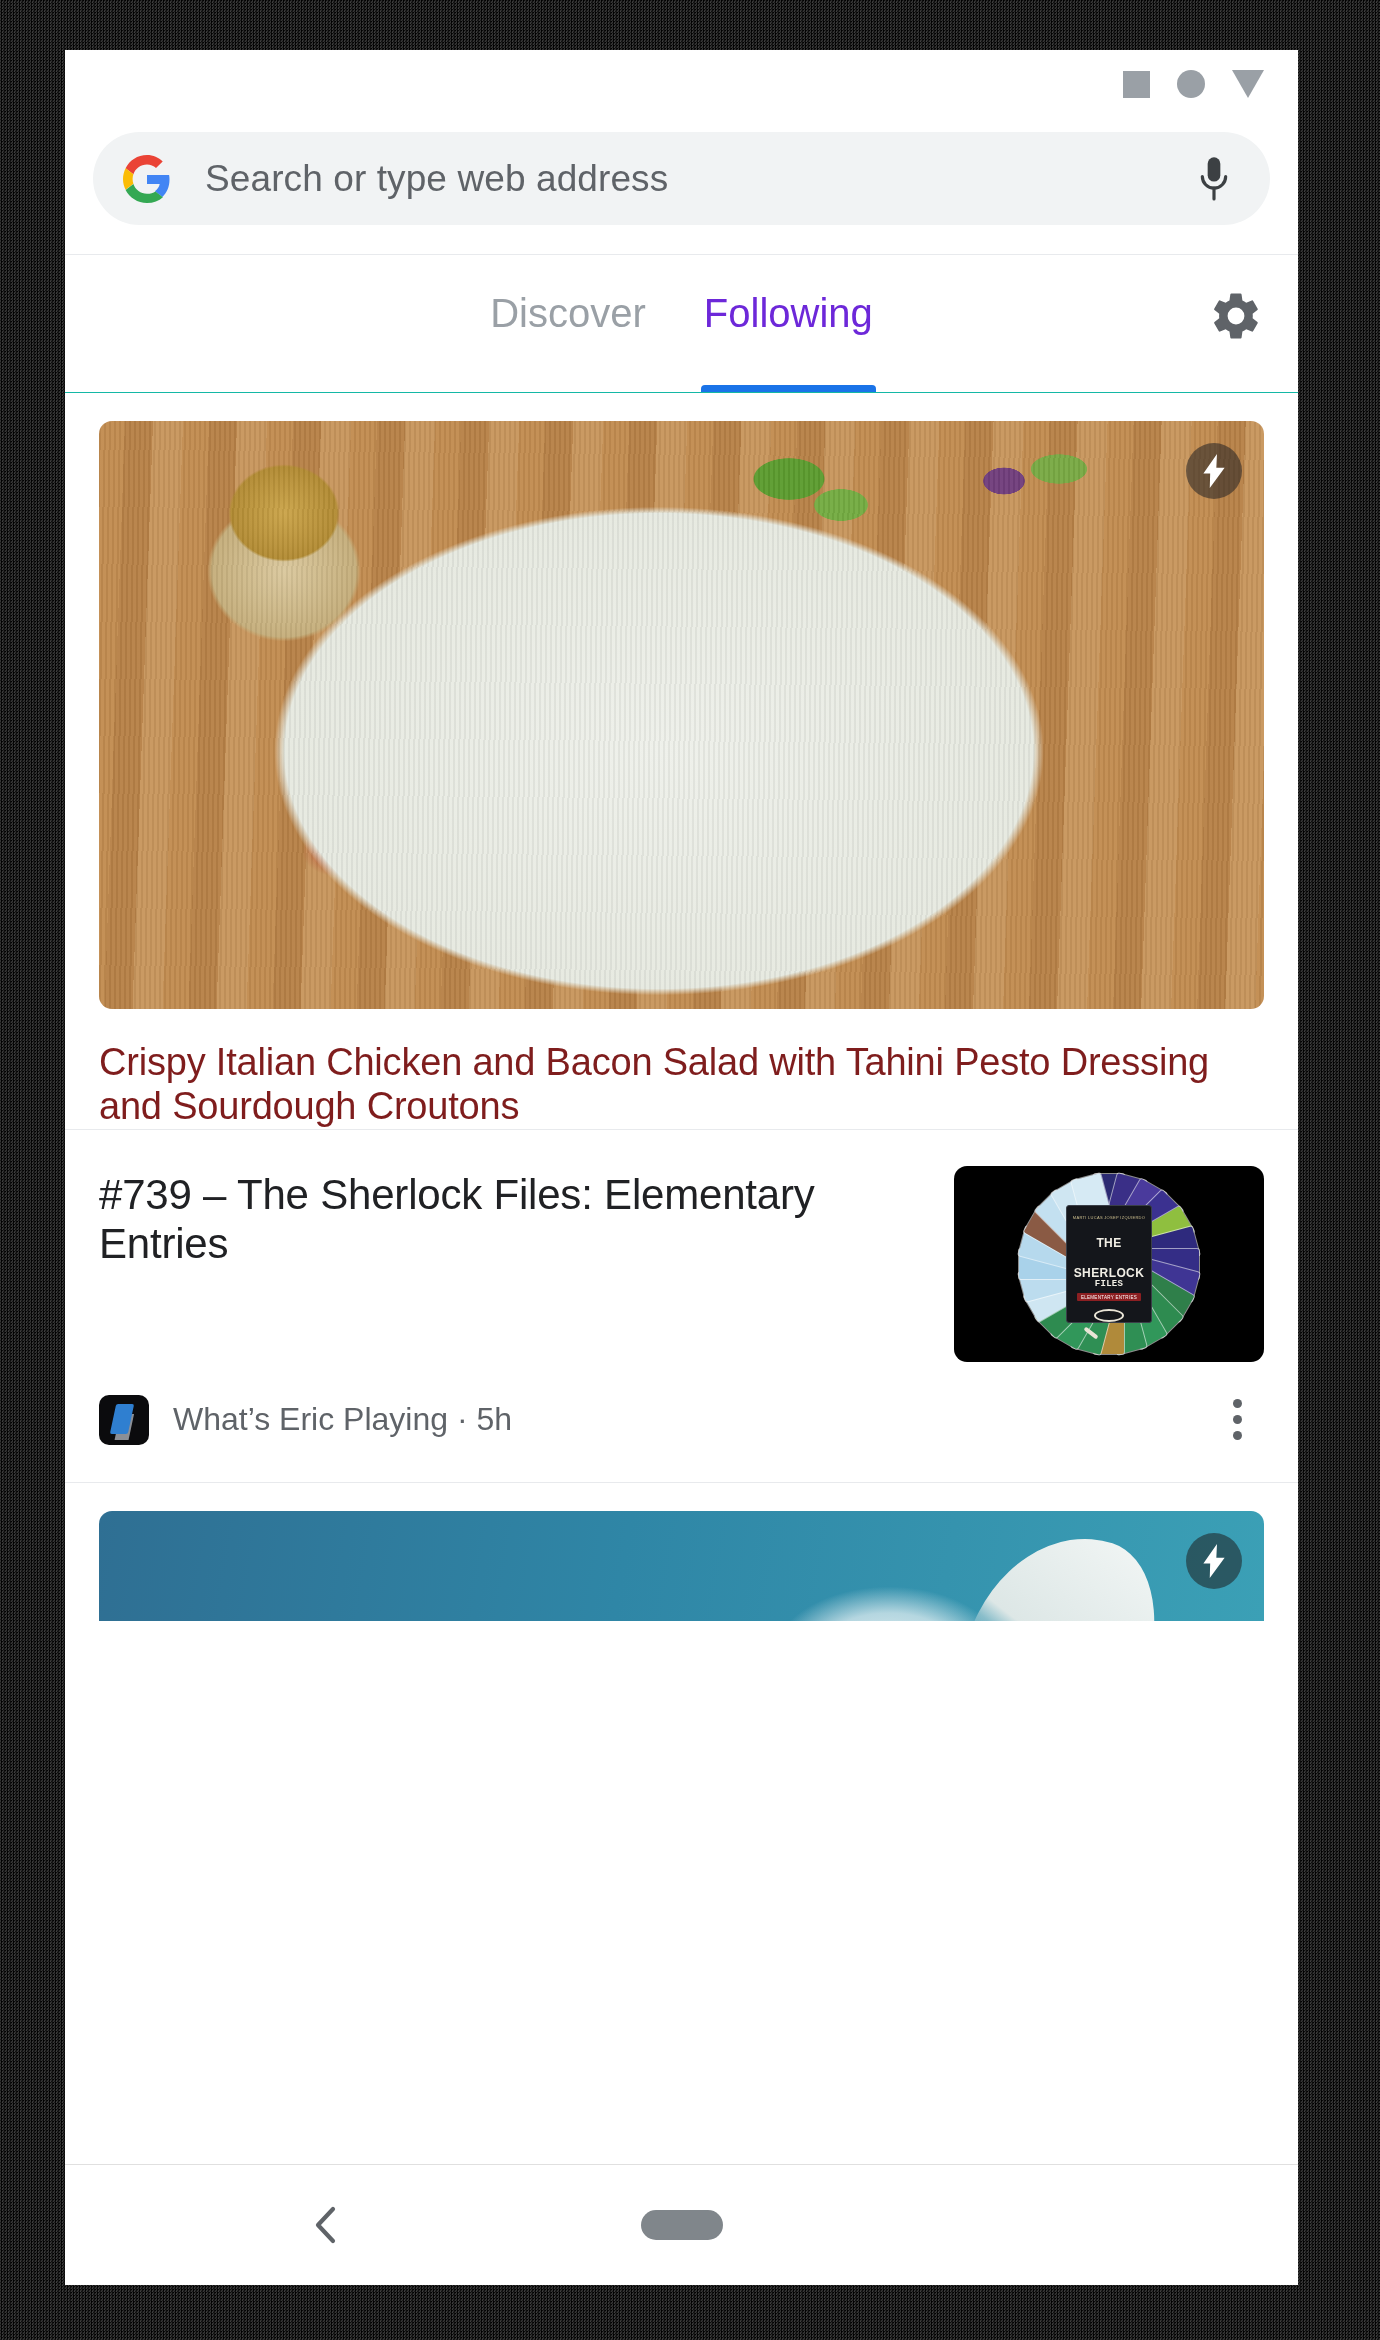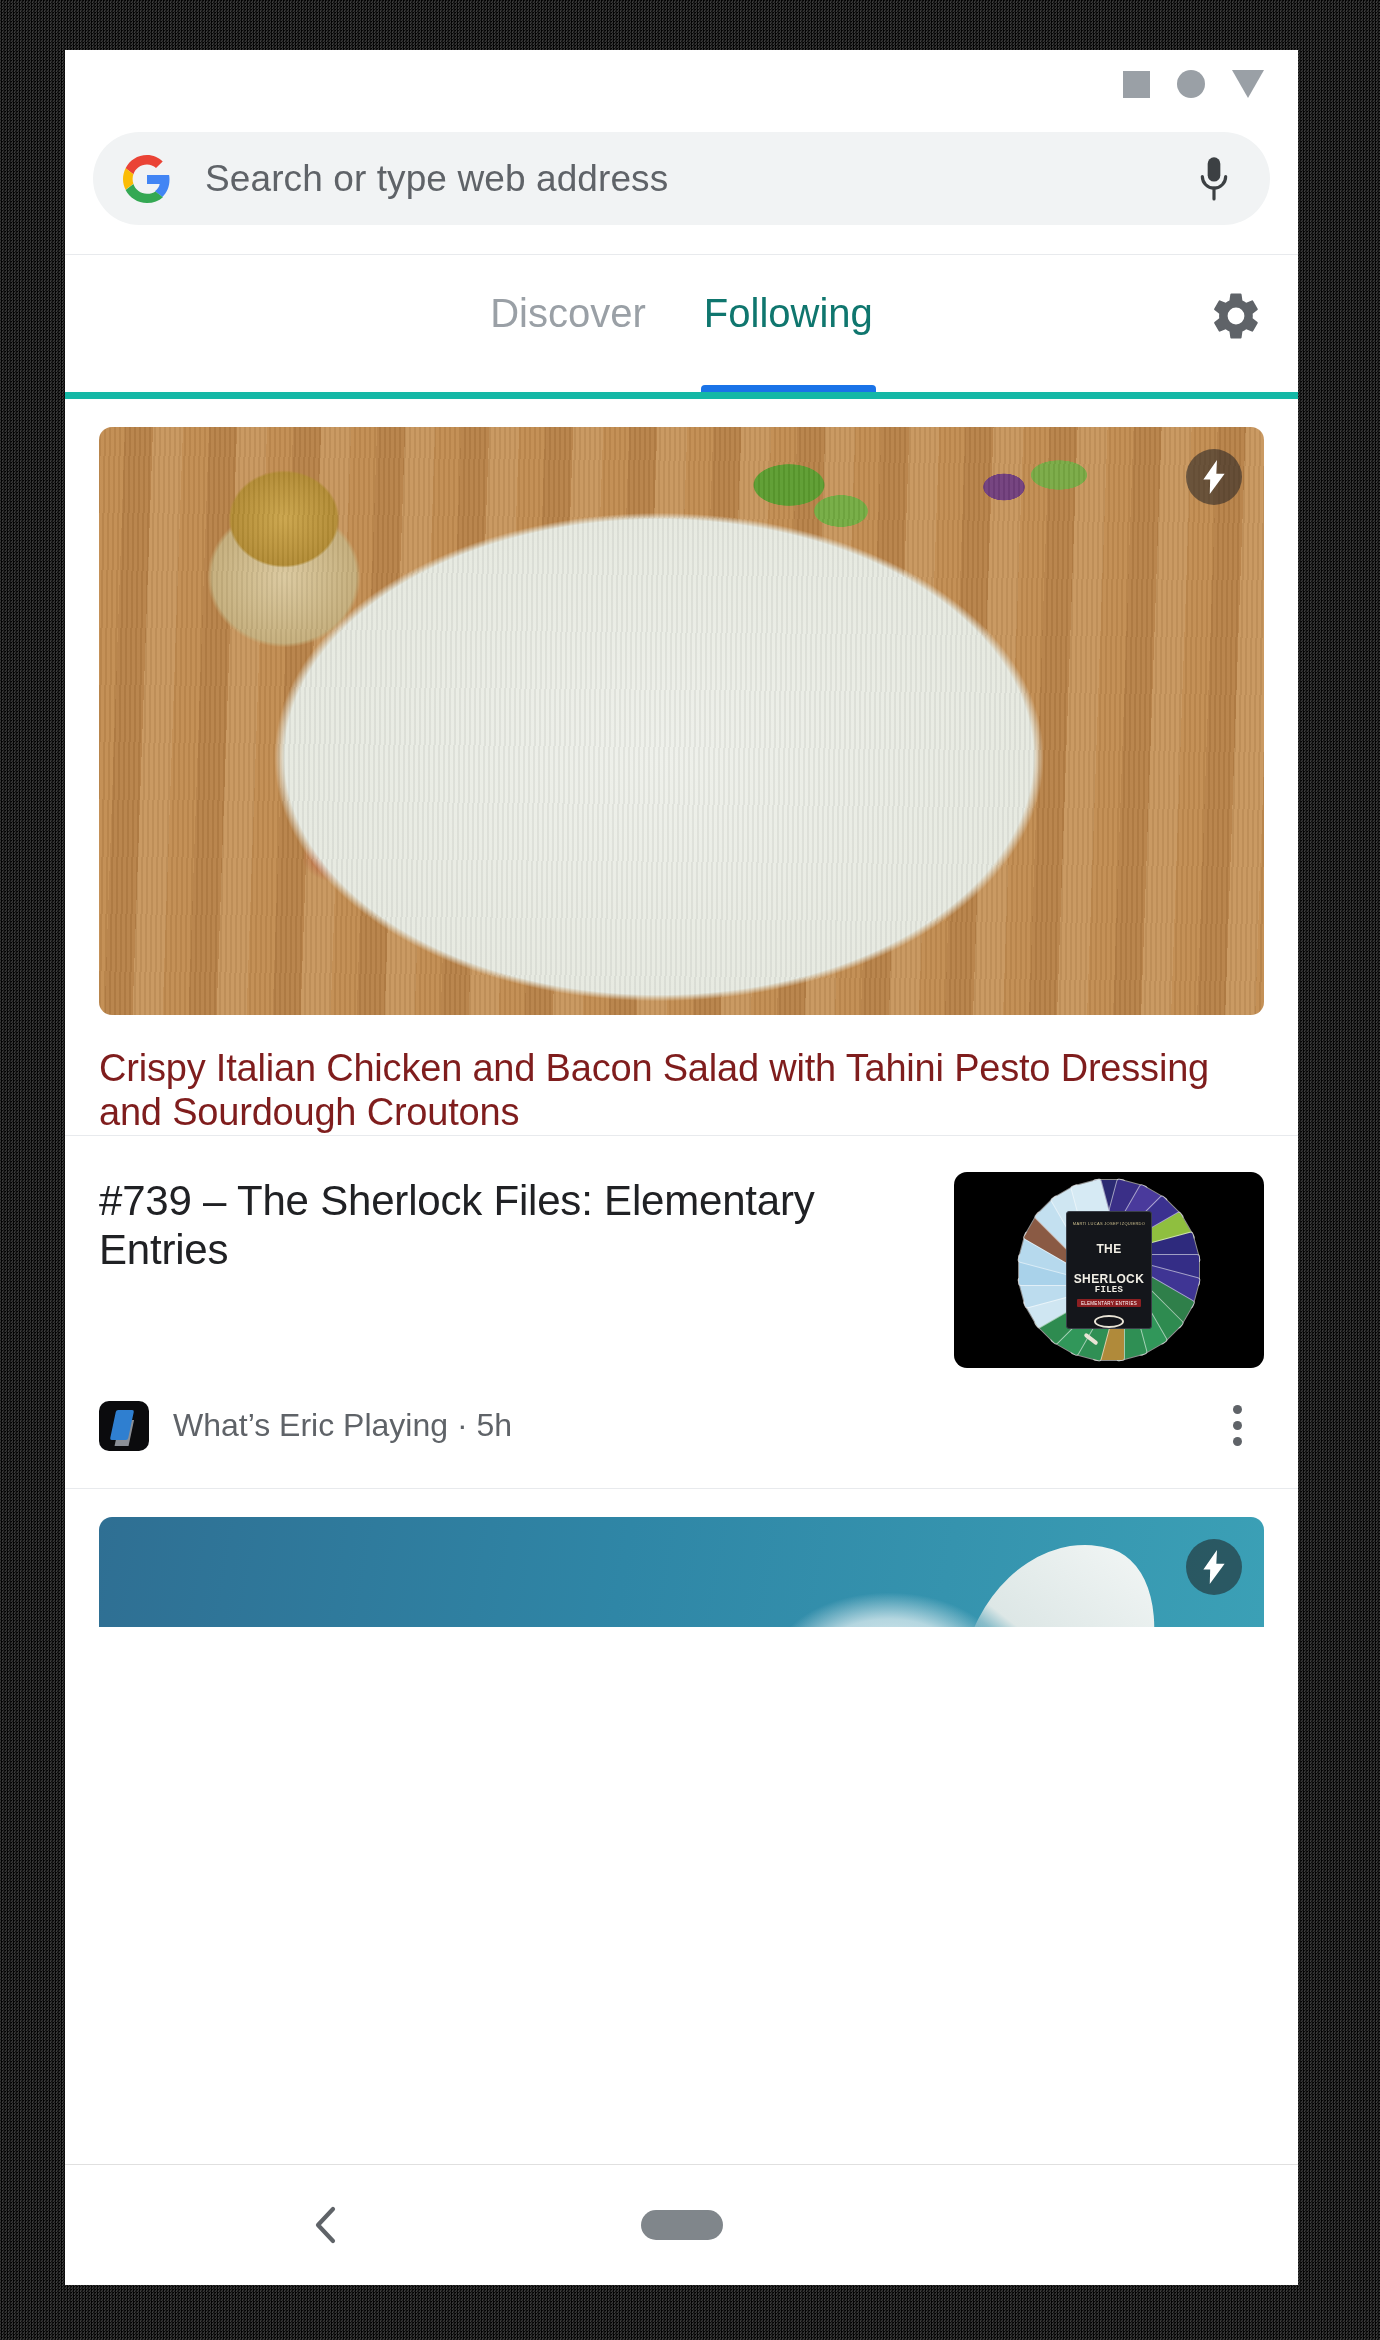--- a/index.html
+++ b/index.html
@@ -93,37 +93,37 @@
     overflow: hidden;
   }
   .mic-icon { width: 40px; height: 48px; flex: 0 0 40px; margin-right: 10px; }
 
   
   .feed-header {
     position: relative;
     height: 137px;
     background: #ffffff;
     border-top: 1px solid #e8eaed;
-    border-bottom: 7px solid #14b8a6;
+    border-bottom: 1px solid #14b8a6;
     display: flex;
     align-items: flex-start;
     justify-content: center;
   }
   .tabs { display: flex; align-items: flex-start; gap: 58px; height: 100%; }
   .tab {
     position: relative;
     padding-top: 38px;
     font-size: 40px;
     line-height: 1;
     color: #9aa0a6;
     font-weight: 400;
     height: 100%;
     box-sizing: border-box;
   }
-  .tab.active { color: #0f766e; font-weight: 500; }
+  .tab.active { color: #6d28d9; font-weight: 500; }
   .tab.active::after {
     content: "";
     position: absolute;
     left: -3px; right: -3px;
     bottom: 0;
     height: 7px;
     border-radius: 4px 4px 0 0;
     background: #1a73e8;
   }
   .gear-btn {

